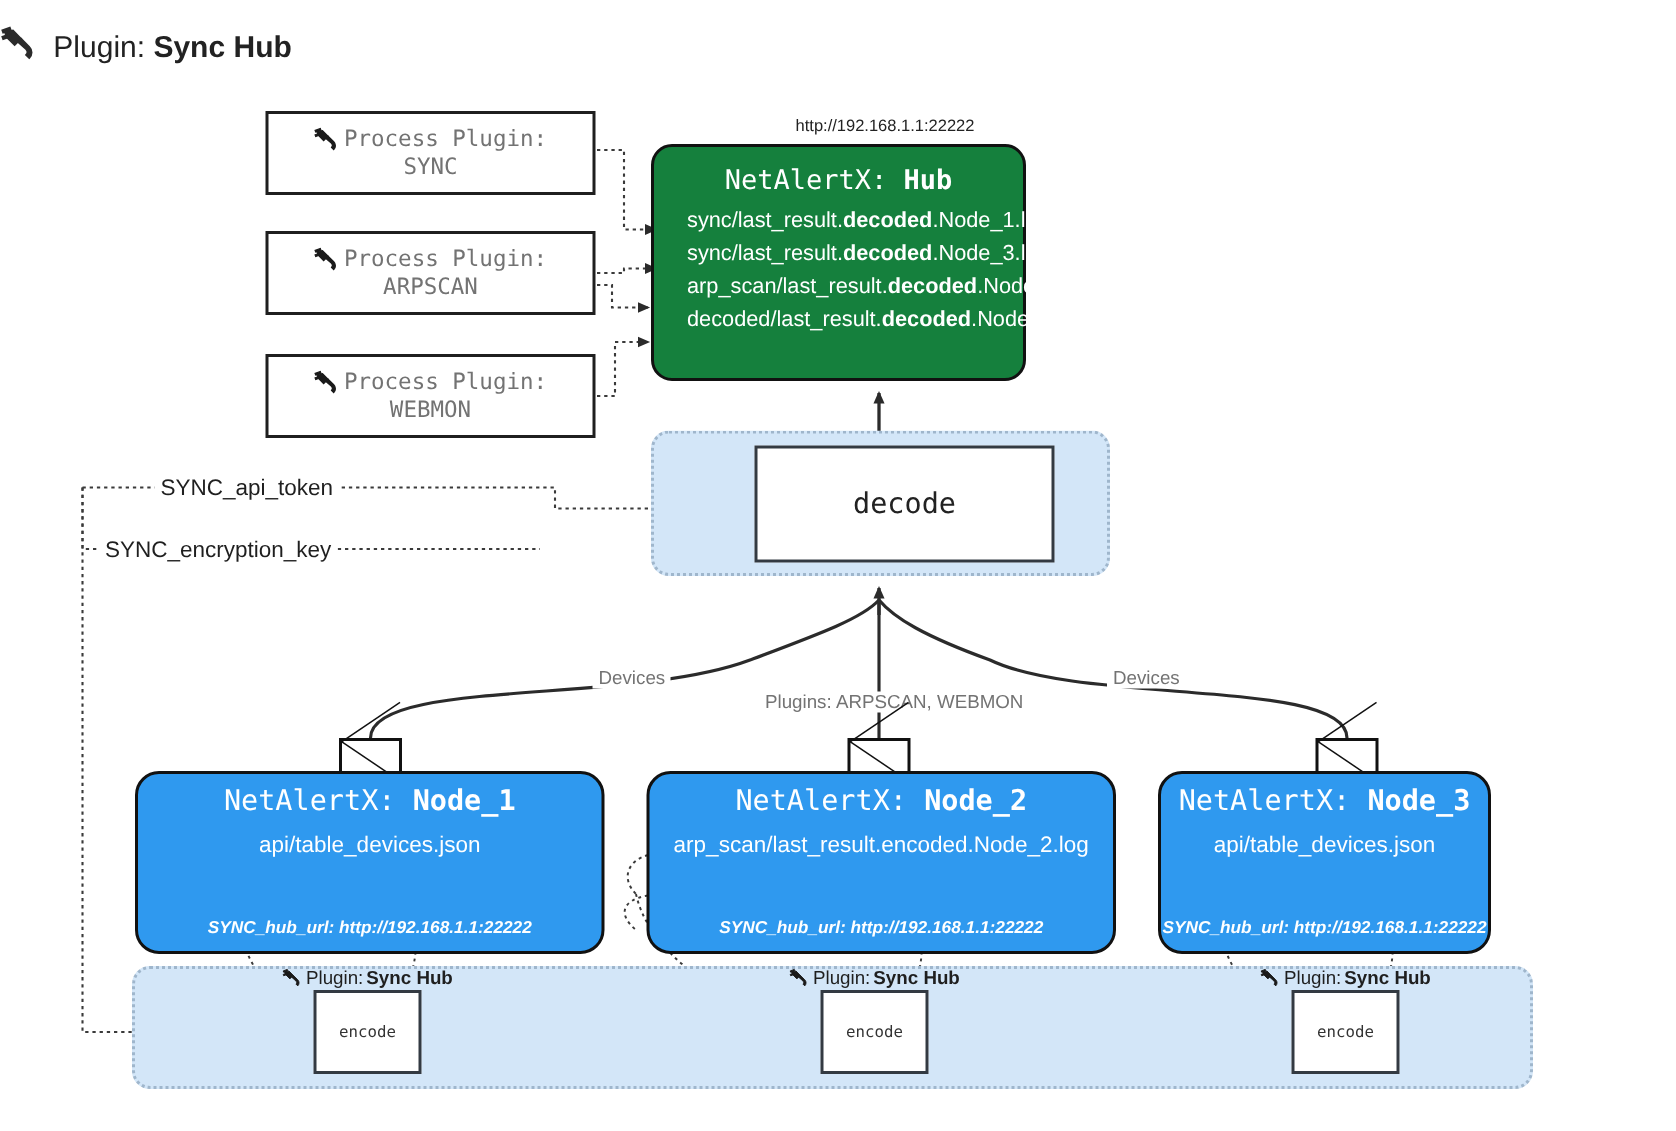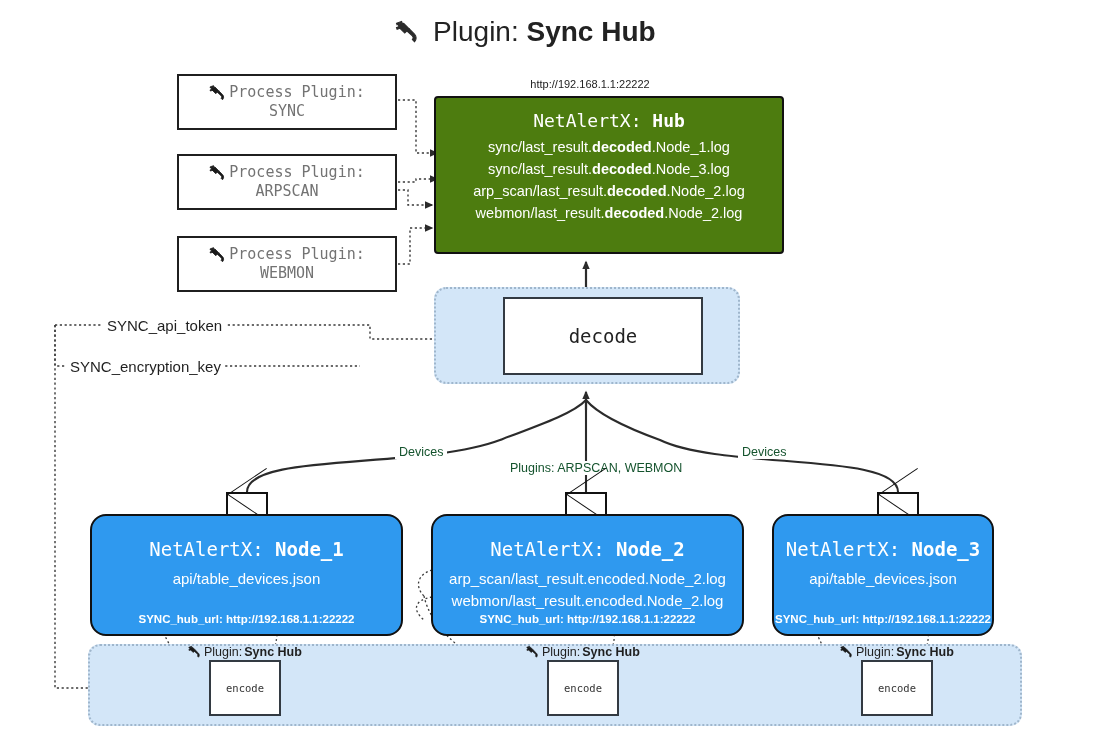--- a/index.html
+++ b/index.html
@@ -22,22 +22,21 @@
     height: 754px;
     pointer-events: none;
   }
 
   
   .title {
     position: absolute;
     left: 0;
     top: 16px;
     width: 1051px;
-    text-align: center;
-    font-size: 28px;
+    font-size: 20px;
     color: #222222;
     white-space: nowrap;
   }
   .title .plug {
     display: inline-block;
     vertical-align: -4px;
     margin-right: 4px;
   }
   .title .lead { font-weight: 400; }
   .title .strong { font-weight: bold; }
@@ -71,41 +70,42 @@
     line-height: 1.25;
   }
   .proc-box .l1 { display: flex; align-items: center; gap: 2px; white-space: nowrap; }
   .proc-box .l2 { white-space: nowrap; }
 
   
   .hub {
     position: absolute;
     left: 434px;
     top: 96px;
-    width: 350px;
+    width: 250px;
     height: 158px;
-    background: #4d7c0f;
+    background: #15803d;
     border: 2.5px solid #111111;
-    border-radius: 4px;
+    border-radius: 14px;
     box-sizing: border-box;
     color: #ffffff;
   }
   .hub-title {
     margin-top: 12px;
     text-align: center;
     font-family: "DejaVu Sans Mono", monospace;
     font-size: 18px;
     white-space: nowrap;
   }
   .hub-title .b { font-weight: bold; }
   .hub-lines {
     margin-top: 8px;
     display: flex;
     flex-direction: column;
     gap: 6px;
+    padding-left: 22px;
   }
   .hub-line {
     text-align: center;
     font-size: 14.5px;
     color: #ffffff;
     white-space: nowrap;
   }
   .hub-line b { font-weight: bold; }
 
   
@@ -146,40 +146,40 @@
     padding: 0 4px;
     white-space: nowrap;
   }
   #tok-api { left: 103px; top: 317px; }
   #tok-key { left: 66px; top: 358px; }
 
   
   .elabel {
     position: absolute;
     font-size: 12.5px;
-    color: #14532d;
+    color: #737373;
     background: #ffffff;
     padding: 0 4px;
     white-space: nowrap;
   }
   #lbl-dev-left { left: 395px; top: 445px; }
   #lbl-dev-right { left: 738px; top: 445px; }
   #lbl-plugins { left: 506px; top: 461px; }
 
   
   .node {
     position: absolute;
     background: #2f99ef;
     border: 2.5px solid #111111;
     border-radius: 16px;
     box-sizing: border-box;
     color: #ffffff;
   }
   .node-title {
-    margin-top: 22px;
+    margin-top: 7px;
     text-align: center;
     font-family: "DejaVu Sans Mono", monospace;
     font-size: 19px;
     white-space: nowrap;
   }
   .node-title .b { font-weight: bold; }
   .node-lines {
     margin-top: 10px;
     display: flex;
     flex-direction: column;
@@ -194,20 +194,21 @@
   .node-foot {
     position: absolute;
     left: 0;
     bottom: 9px;
     width: 100%;
     text-align: center;
     font-size: 11.5px;
     color: #ffffff;
     font-weight: bold;
     white-space: nowrap;
+    font-style: italic;
   }
 
   
   .env {
     position: absolute;
     width: 42px;
     height: 32px;
     background: #ffffff;
     border: 2px solid #111111;
     box-sizing: border-box;
@@ -379,21 +380,21 @@
       <div class="hub-line">
         <span>sync/last_result.</span><b>decoded</b><span>.Node_1.log</span>
       </div>
       <div class="hub-line">
         <span>sync/last_result.</span><b>decoded</b><span>.Node_3.log</span>
       </div>
       <div class="hub-line">
         <span>arp_scan/last_result.</span><b>decoded</b><span>.Node_2.log</span>
       </div>
       <div class="hub-line">
-        <span>webmon/last_result.</span><b>decoded</b><span>.Node_2.log</span>
+        <span>decoded/last_result.</span><b>decoded</b><span>.Node_2.log</span>
       </div>
     </div>
   </div>
 
   <div class="decode-wrap"></div>
   <div class="decode-box">decode</div>
 
   <div class="tok" id="tok-api">SYNC_api_token</div>
   <div class="tok" id="tok-key">SYNC_encryption_key</div>
 
@@ -416,21 +417,20 @@
     <div class="node-foot">SYNC_hub_url: http://192.168.1.1:22222</div>
   </div>
 
   <div class="node" style="left:431px; top:514px; width:313px; height:122px;">
     <div class="node-title">
       <span>NetAlertX:</span>
       <span class="b">Node_2</span>
     </div>
     <div class="node-lines">
       <div class="node-line">arp_scan/last_result.encoded.Node_2.log</div>
-      <div class="node-line">webmon/last_result.encoded.Node_2.log</div>
     </div>
     <div class="node-foot">SYNC_hub_url: http://192.168.1.1:22222</div>
   </div>
 
   <div class="node" style="left:772px; top:514px; width:222px; height:122px;">
     <div class="node-title">
       <span>NetAlertX:</span>
       <span class="b">Node_3</span>
     </div>
     <div class="node-lines">

